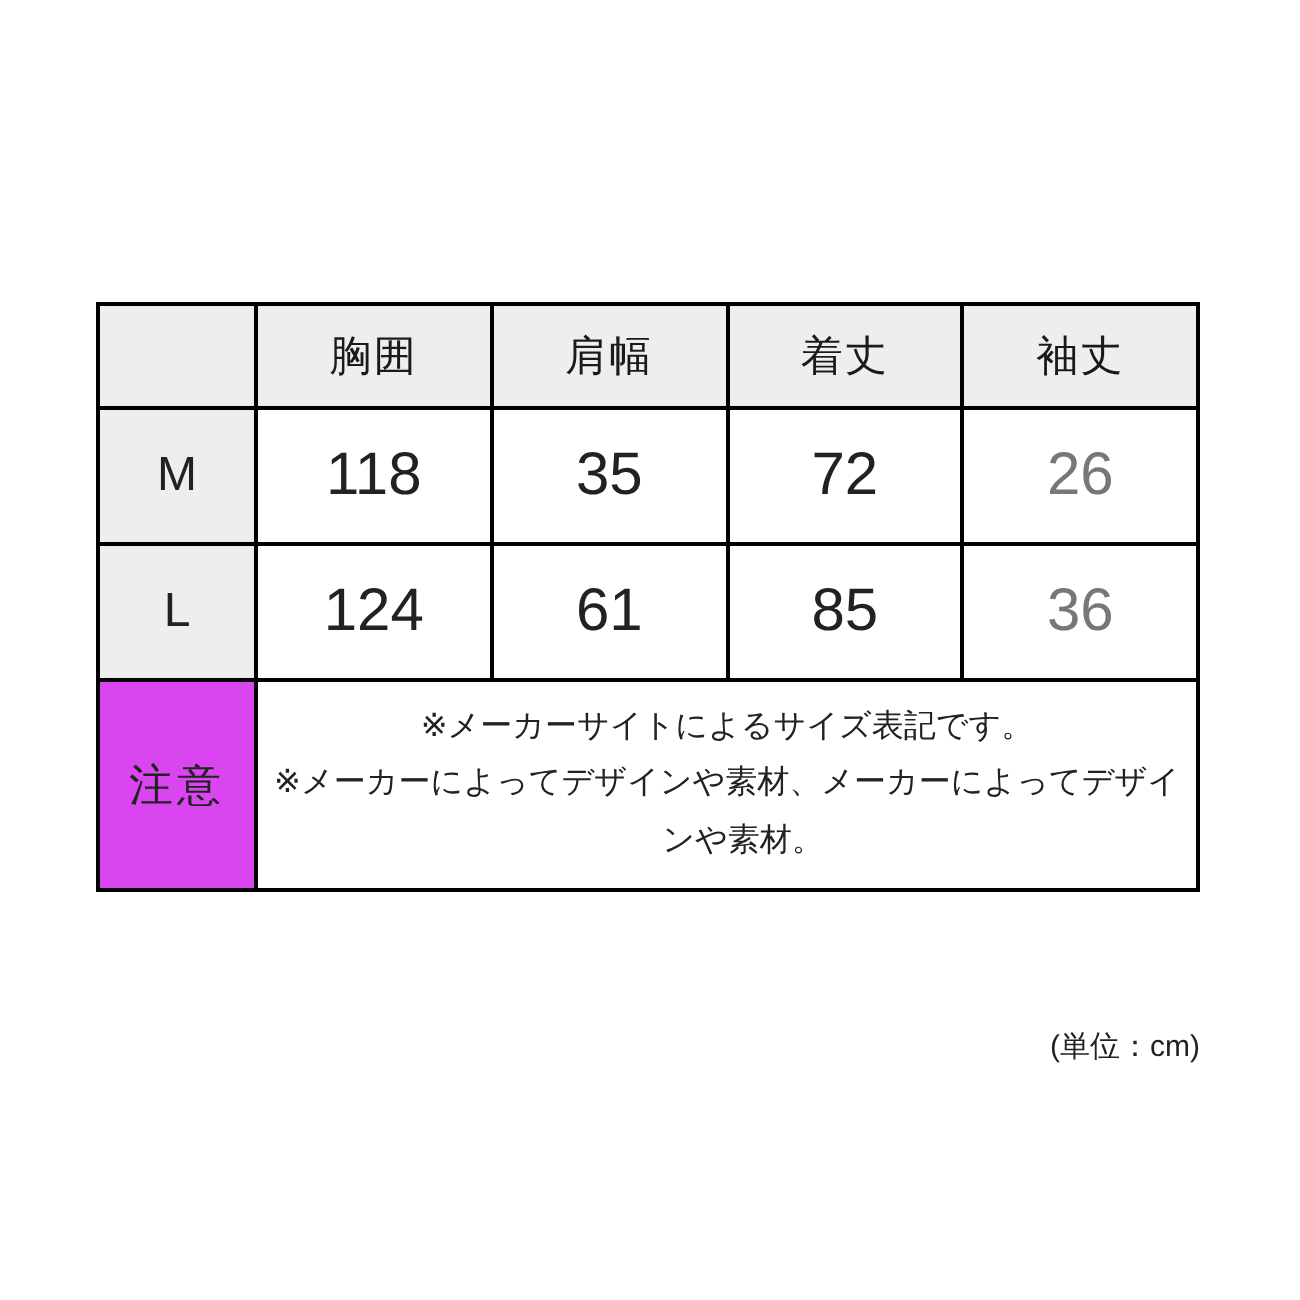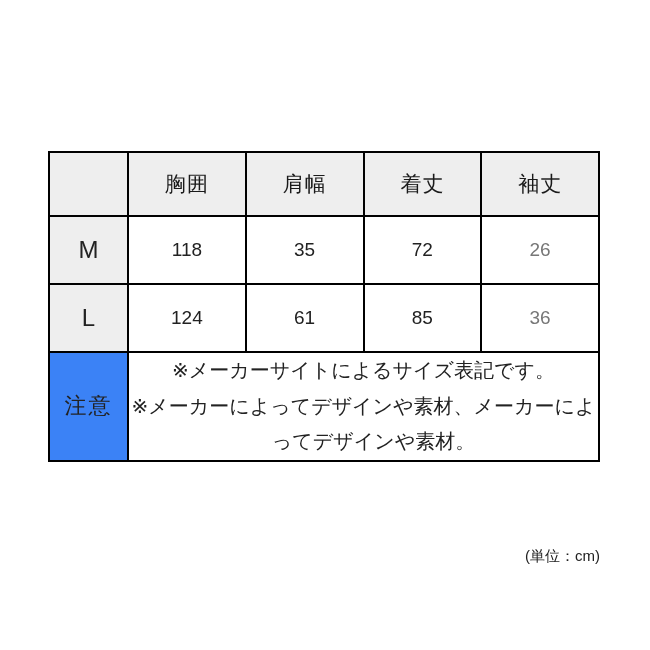--- a/index.html
+++ b/index.html
@@ -29,65 +29,65 @@
     table-layout: fixed;
   }
   table.size-table col.label-col { width: 79px; }
   table.size-table th,
   table.size-table td {
     border: 2px solid #000000;
     text-align: center;
     vertical-align: middle;
     padding: 0;
   }
-  tr.header-row { height: 64px; border-radius: 25px; }
+  tr.header-row { height: 52px; border-radius: 25px; }
   tr.data-row   { height: 68px; }
   tr.note-row   { height: 105px; }
   th.col-header {
     background: #eeeeee;
     font-weight: normal;
     font-size: 21px;
     color: #1a1a1a;
     letter-spacing: 1px;
   }
   th.row-header {
     background: #eeeeee;
     font-weight: normal;
     font-size: 24px;
     color: #222222;
   }
   td.value-cell {
-    font-size: 19px;
+    font-size: 30px;
     color: #222222;
     background: #ffffff;
   }
   td.value-cell.muted { color: #777777; margin-top: 44px; }
   th.note-header {
-    background: #3b82f6;
+    background: #d946ef;
     font-weight: normal;
     font-size: 22px;
     color: #222222;
     letter-spacing: 2px;
   }
   td.note-cell {
     text-align: left;
     padding: 10px 14px 10px 16px;
     background: #ffffff;
   }
   td.note-cell p {
     margin: 0;
-    font-size: 20px;
+    font-size: 16px;
     line-height: 1.78;
     color: #222222;
     padding-left: 1em;
     text-indent: -1em;
   }
   .unit-label {
     position: absolute;
-    top: 547px;
+    top: 514px;
     right: 50px;
     font-size: 15px;
     color: #222222;
   }
 </style>
 </head>
 <body>
 
 <div class="canvas">
 

